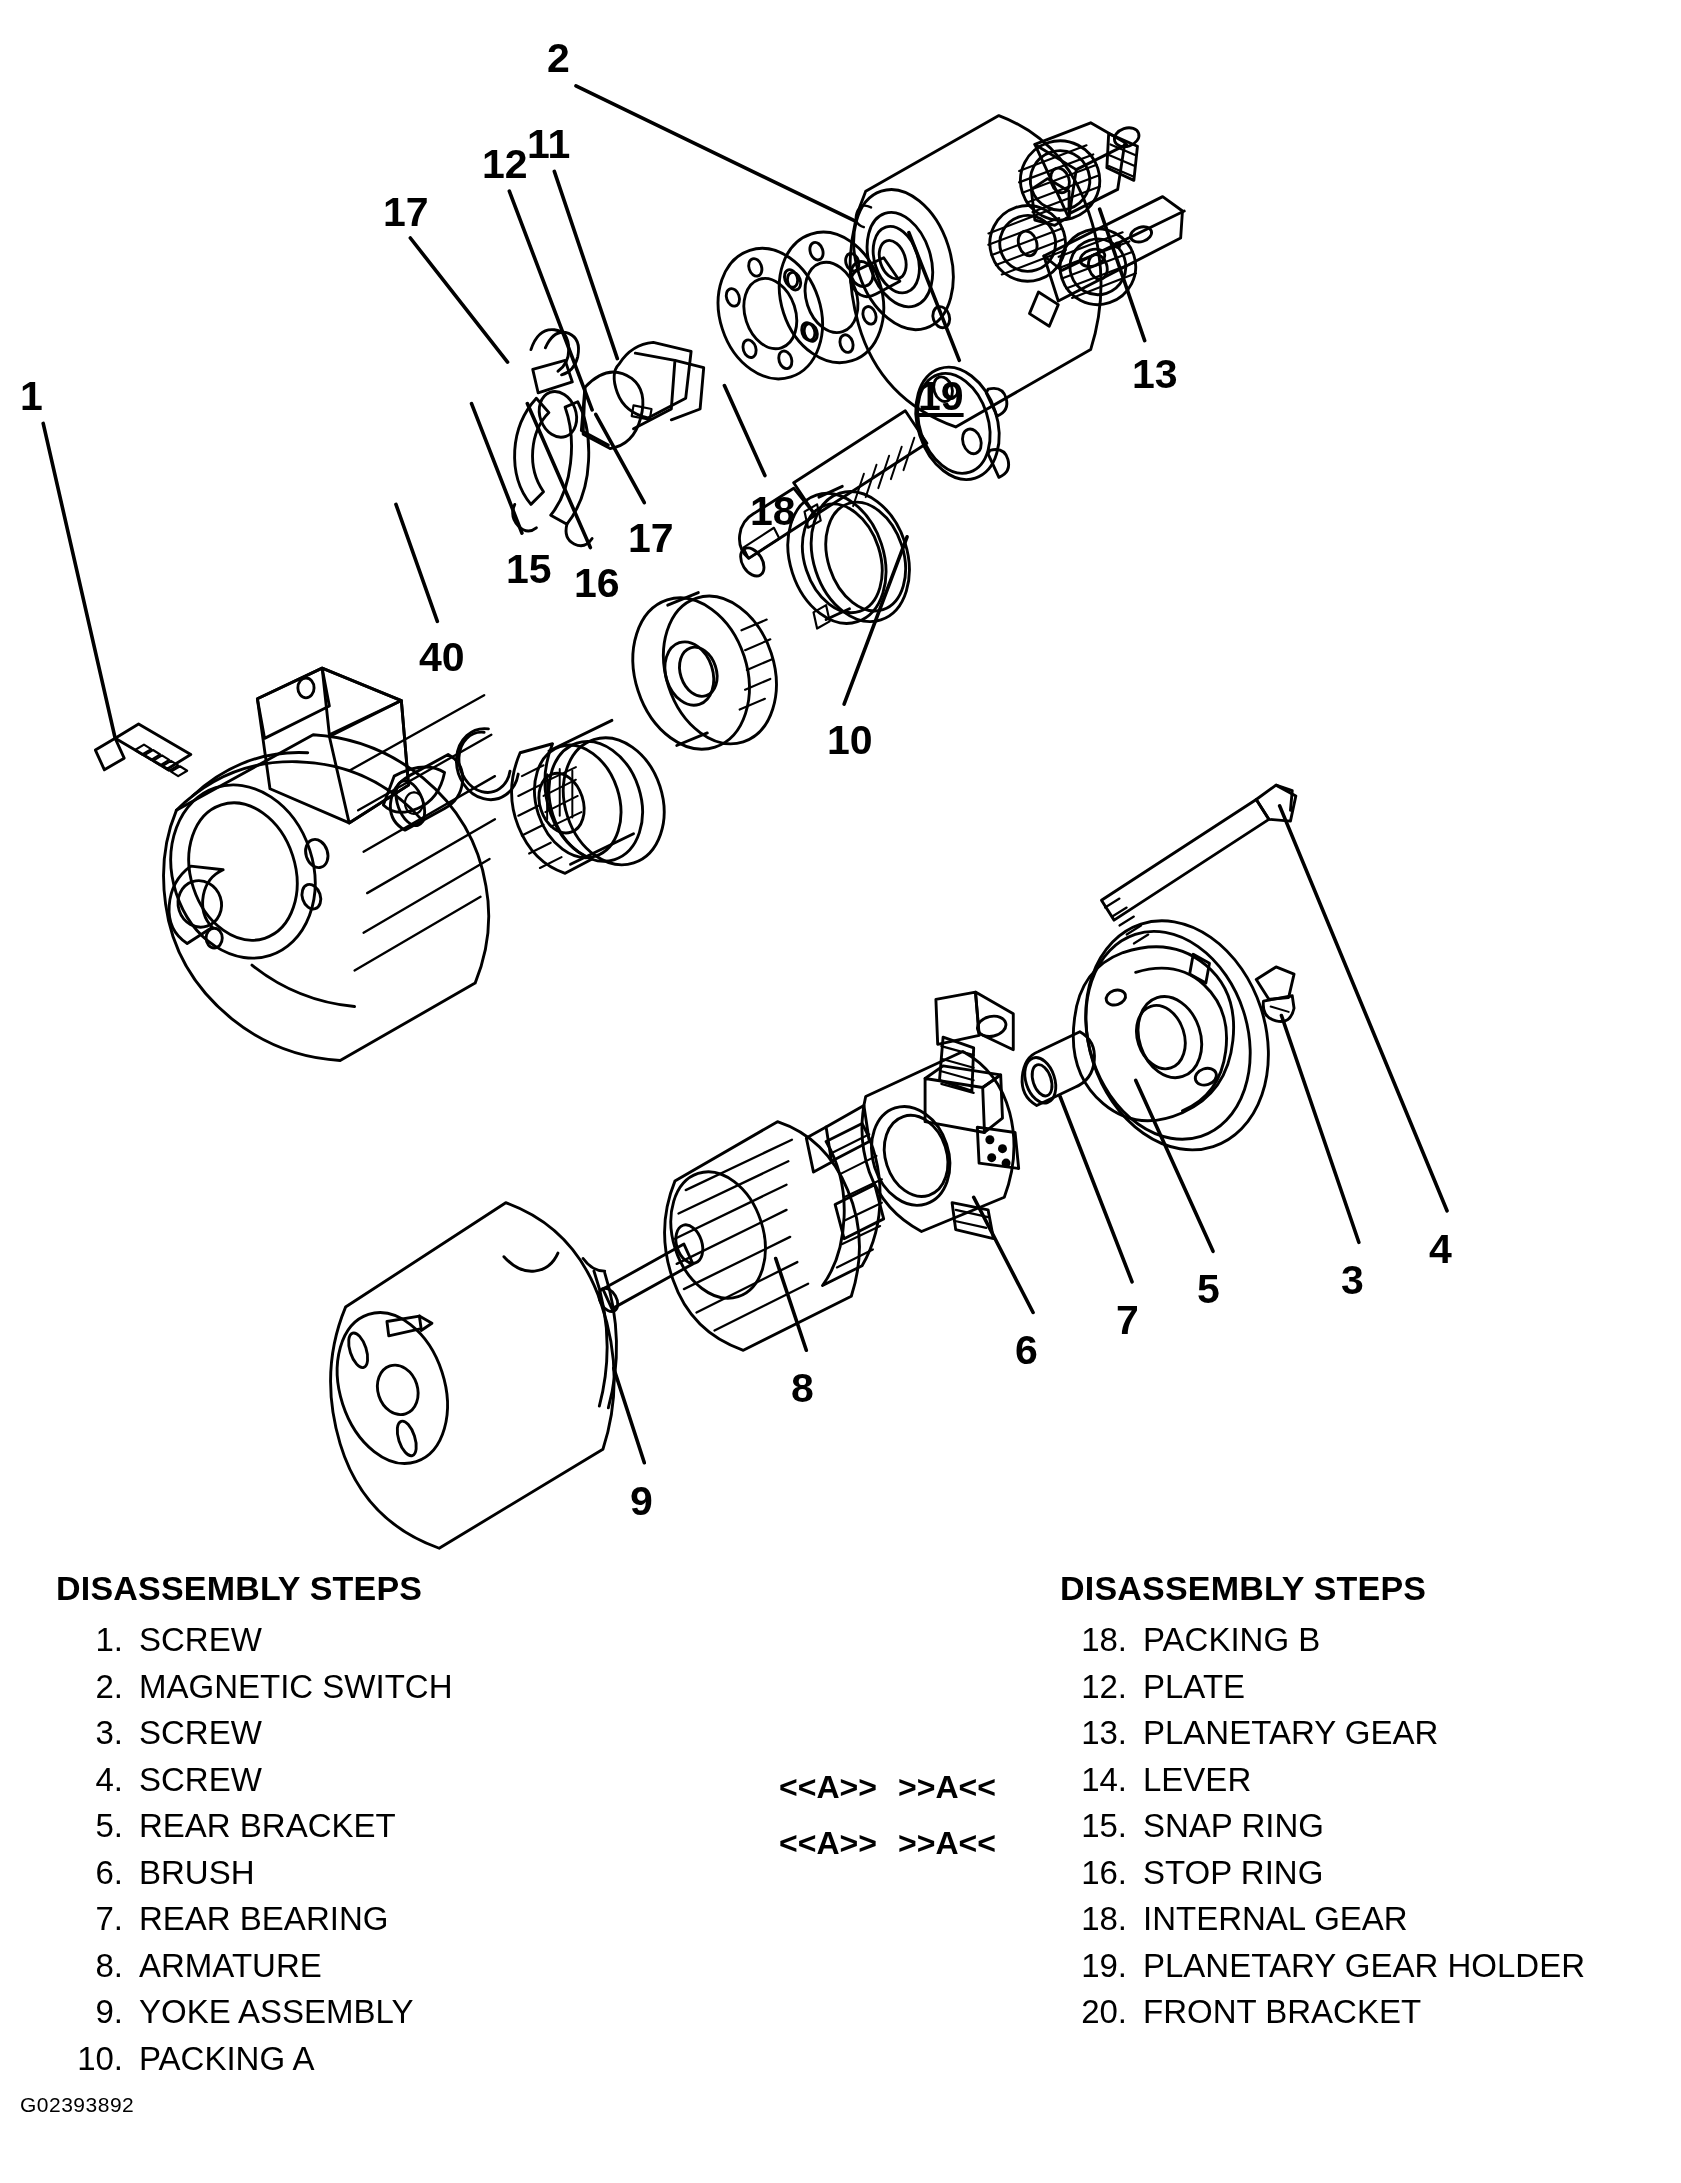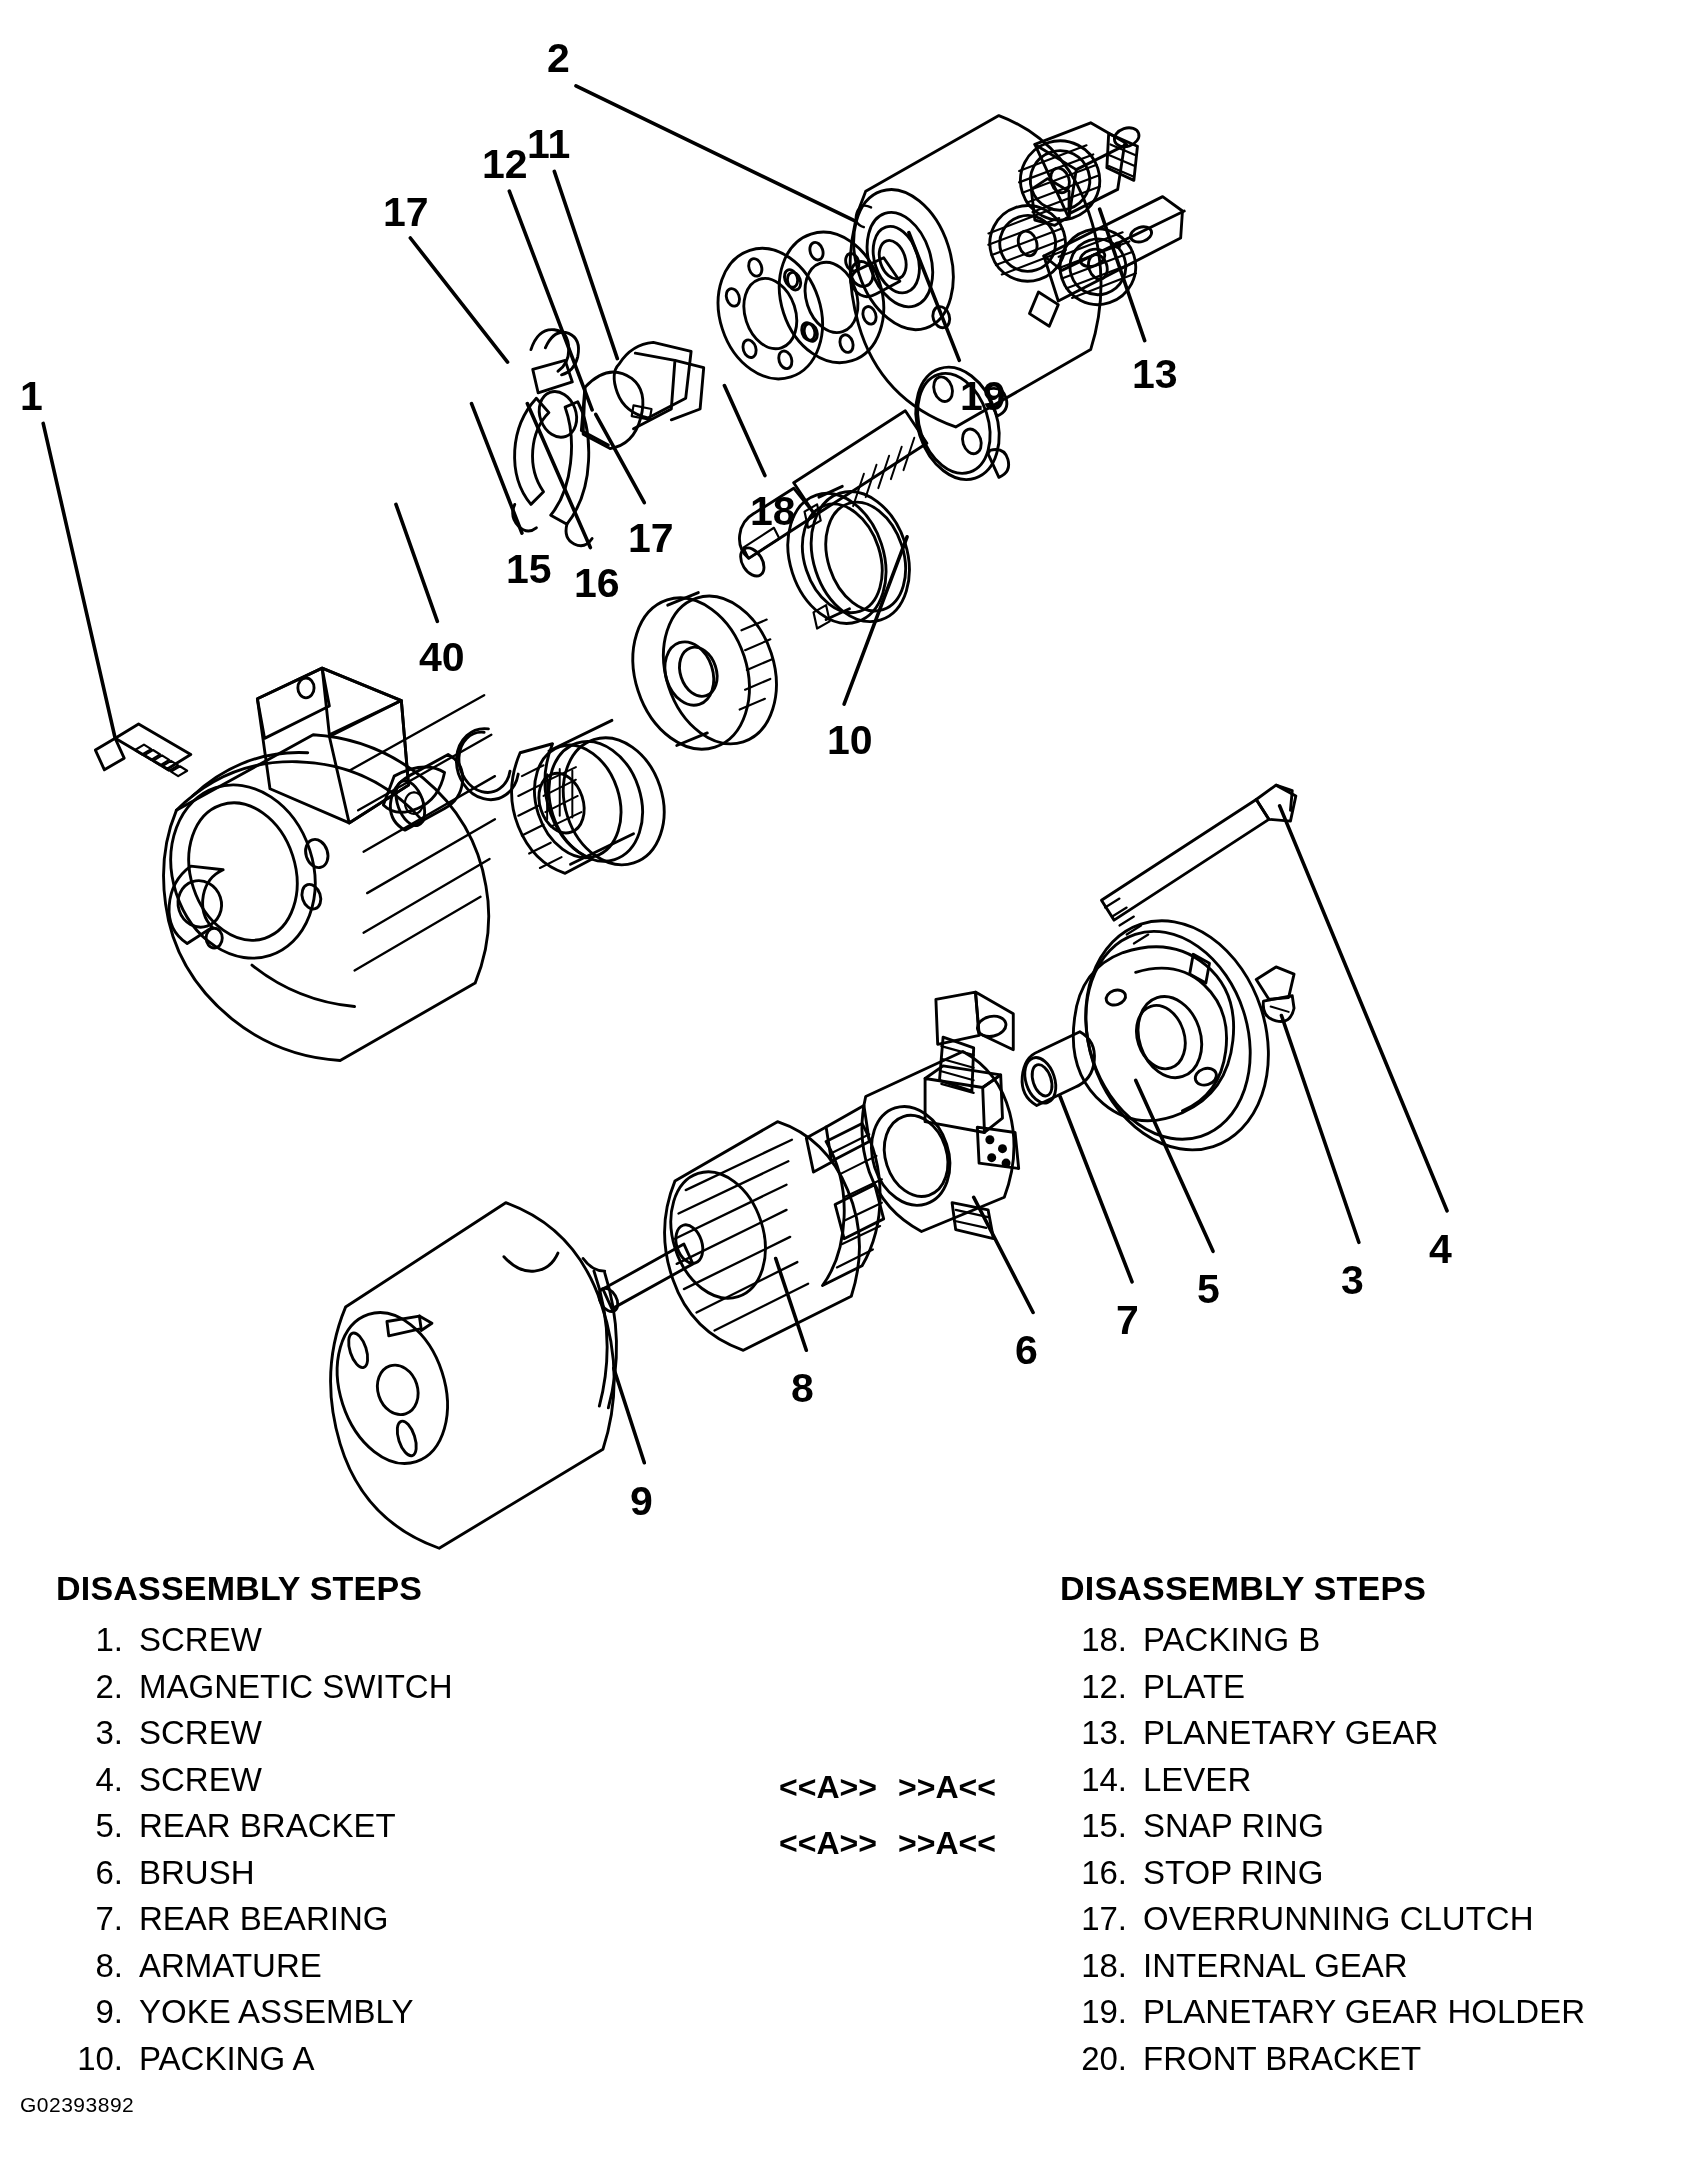--- a/index.html
+++ b/index.html
@@ -474,21 +474,21 @@
   <div class="callout" style="left:630px;top:1481px;">9</div>
   <div class="callout" style="left:827px;top:720px;">10</div>
   <div class="callout" style="left:527px;top:124px;">11</div>
   <div class="callout" style="left:482px;top:144px;">12</div>
   <div class="callout" style="left:1132px;top:354px;">13</div>
   <div class="callout" style="left:383px;top:192px;">17</div>
   <div class="callout" style="left:506px;top:549px;">15</div>
   <div class="callout" style="left:574px;top:563px;">16</div>
   <div class="callout" style="left:628px;top:518px;">17</div>
   <div class="callout" style="left:750px;top:491px;">18</div>
-  <div class="callout" style="left:960px;top:376px;">19</div>
+  <div class="callout" style="left:918px;top:376px;text-decoration:underline;">19</div>
   <div class="callout" style="left:419px;top:637px;">40</div>
 
   <div class="steps-col" style="left:56px;top:1571px;">
     <div class="steps-title">DISASSEMBLY STEPS</div>
 
     <div class="step-row">
       <span class="step-num">1.</span>
       <span class="step-label">SCREW</span>
     </div>
     <div class="step-row">
@@ -561,24 +561,20 @@
     </div>
     <div class="step-row">
       <span class="step-num">15.</span>
       <span class="step-label">SNAP RING</span>
     </div>
     <div class="step-row">
       <span class="step-num">16.</span>
       <span class="step-label">STOP RING</span>
     </div>
     <div class="step-row">
-      <span class="step-num">17.</span>
-      <span class="step-label">OVERRUNNING CLUTCH</span>
-    </div>
-    <div class="step-row">
       <span class="step-num">18.</span>
       <span class="step-label">INTERNAL GEAR</span>
     </div>
     <div class="step-row">
       <span class="step-num">19.</span>
       <span class="step-label">PLANETARY GEAR HOLDER</span>
     </div>
     <div class="step-row">
       <span class="step-num">20.</span>
       <span class="step-label">FRONT BRACKET</span>

